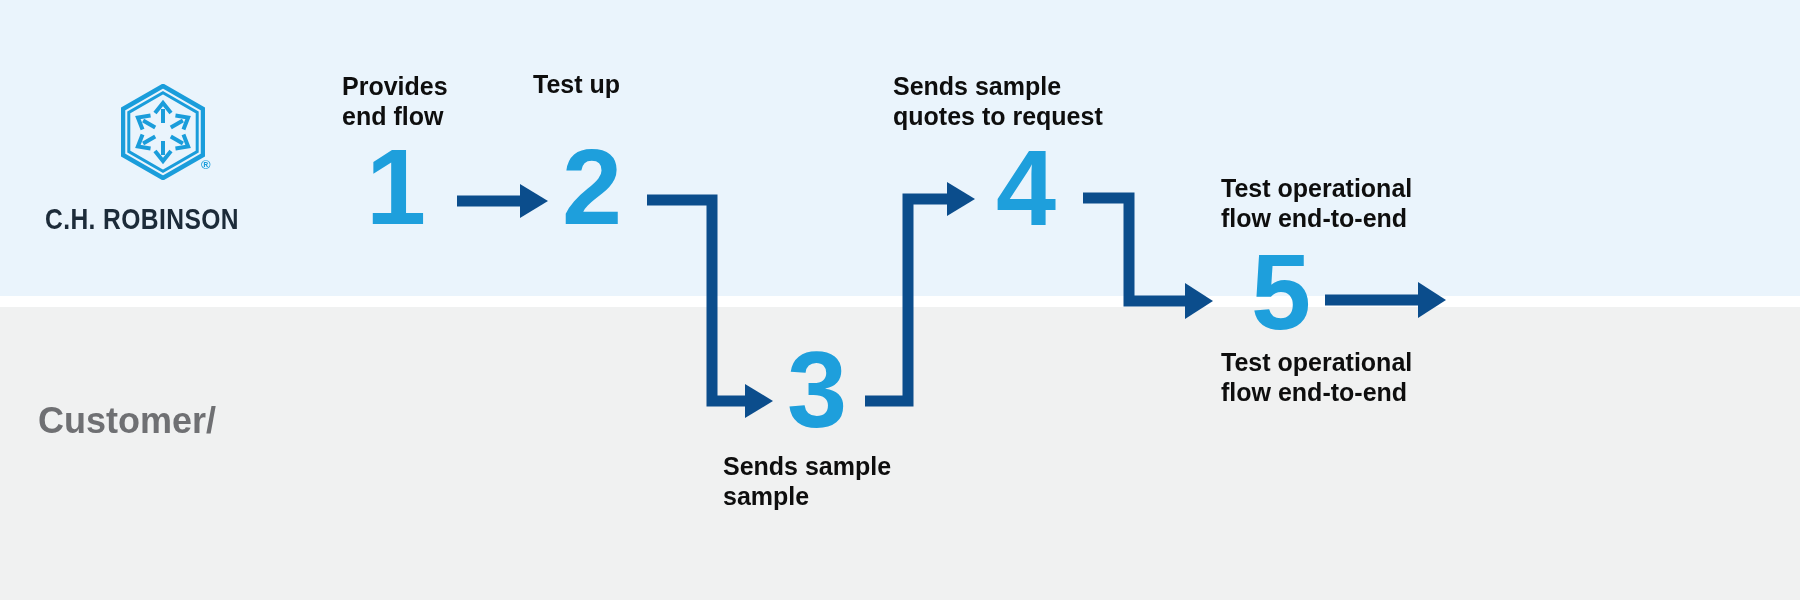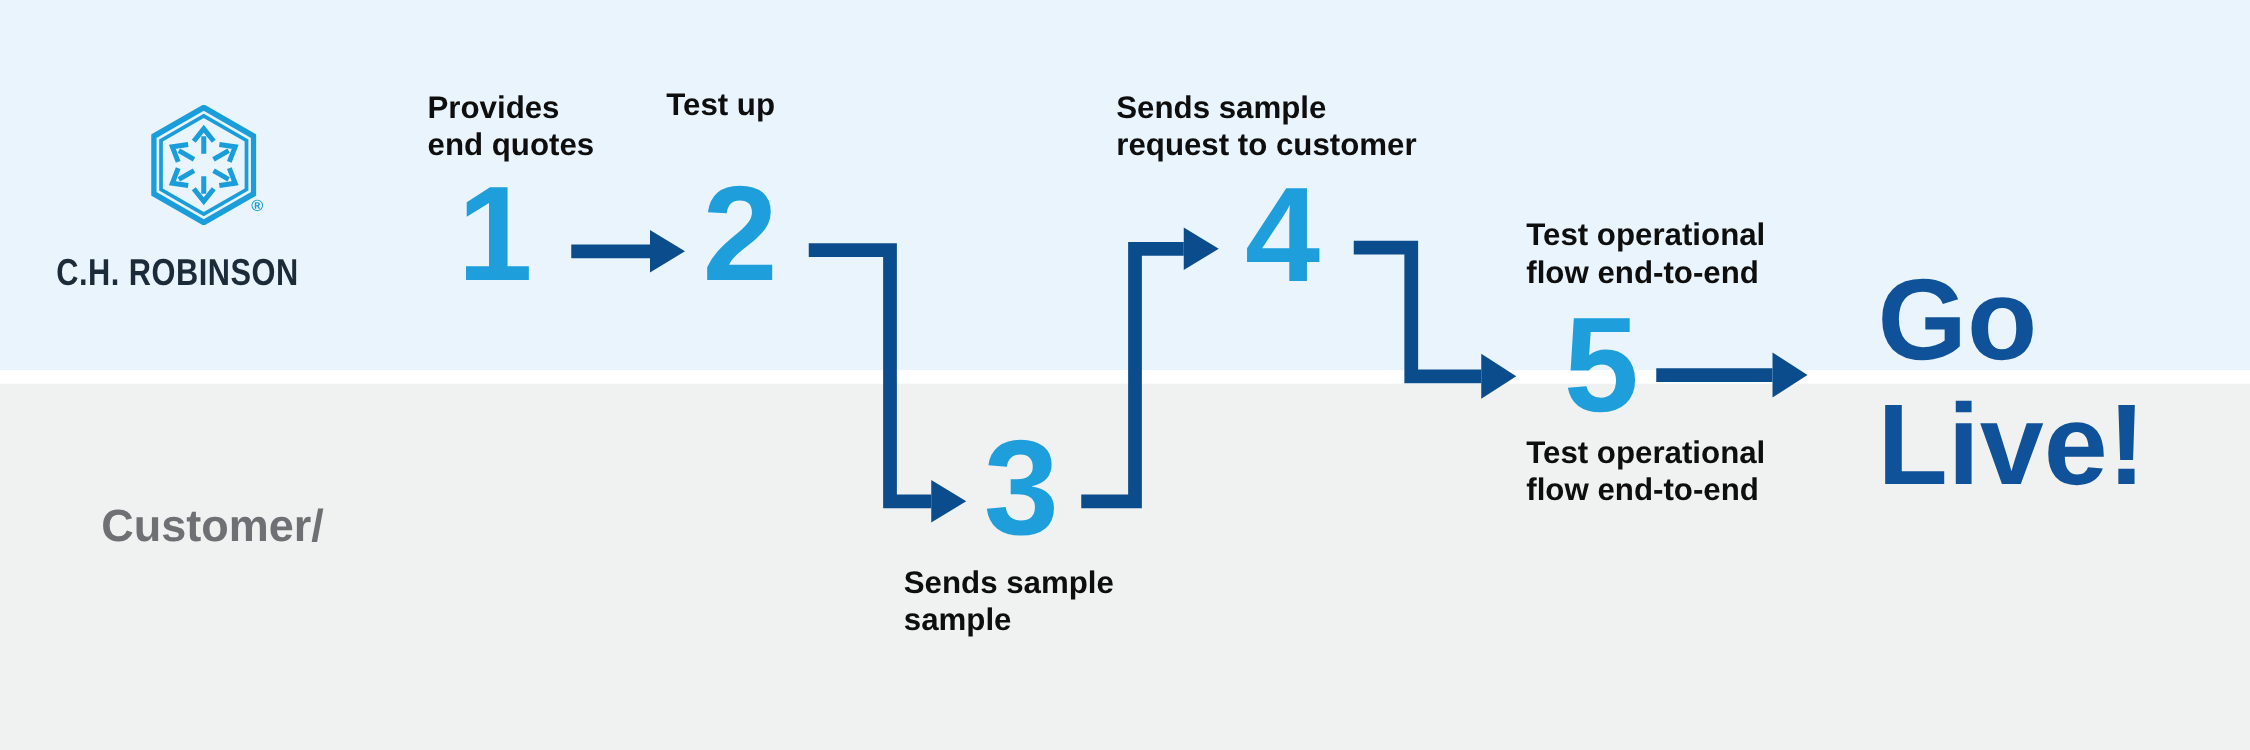--- a/index.html
+++ b/index.html
@@ -19,21 +19,21 @@
   .step-num{
     position:absolute;width:110px;text-align:center;
     font-weight:bold;font-size:108px;line-height:1;color:#1E9FDC;
   }
   .go-live{
     position:absolute;left:1502px;top:206px;
     font-weight:bold;font-size:92px;line-height:100px;color:#0F5299;white-space:nowrap;
   }
   .go-live span{display:block;}
   .customer-label{
-    position:absolute;left:38px;top:402px;width:264px;text-align:center;
+    position:absolute;left:38px;top:402px;width:264px;text-align:left;
     font-weight:bold;font-size:36px;line-height:37px;color:#6F7073;
   }
   .customer-label span{display:block;}
   .logo-icon{position:absolute;left:121px;top:84px;}
   .logo-reg{position:absolute;left:201px;top:157px;font-size:13px;font-weight:bold;color:#1A9DDB;}
   .wordmark{
     position:absolute;left:45px;top:204px;
     font-weight:bold;font-size:30px;line-height:30px;letter-spacing:0.5px;color:#1C2B39;
     transform:scaleX(0.82);transform-origin:left center;white-space:nowrap;
   }
@@ -97,49 +97,45 @@
       <polygon points="520,184 548,201 520,218"></polygon>
       <polygon points="745,384 773,401 745,418"></polygon>
       <polygon points="947,182 975,199 947,216"></polygon>
       <polygon points="1185,283 1213,301 1185,319"></polygon>
       <polygon points="1418,282 1446,300 1418,318"></polygon>
     </g>
   </svg>
 
   <div class="step-label" style="left:342px;top:71px;">
     <span>Provides</span>
-    <span>end quotes</span>
+    <span>end flow</span>
   </div>
   <div class="step-num" style="left:341px;top:133px;">1</div>
 
   <div class="step-label" style="left:533px;top:69px;">
     <span>Test up</span>
   </div>
   <div class="step-num" style="left:537px;top:133px;">2</div>
 
   <div class="step-num" style="left:762px;top:336px;">3</div>
   <div class="step-label" style="left:723px;top:451px;">
     <span>Sends sample</span>
     <span>sample</span>
   </div>
 
   <div class="step-label" style="left:893px;top:71px;">
     <span>Sends sample</span>
-    <span>request to customer</span>
+    <span>quotes to request</span>
   </div>
   <div class="step-num" style="left:971px;top:134px;">4</div>
 
   <div class="step-label" style="left:1221px;top:173px;">
     <span>Test operational</span>
     <span>flow end-to-end</span>
   </div>
   <div class="step-num" style="left:1226px;top:238px;">5</div>
   <div class="step-label" style="left:1221px;top:347px;">
     <span>Test operational</span>
     <span>flow end-to-end</span>
   </div>
 
-  <div class="go-live">
-    <span>Go</span>
-    <span>Live!</span>
-  </div>
 
 </div>
 
 </body></html>

